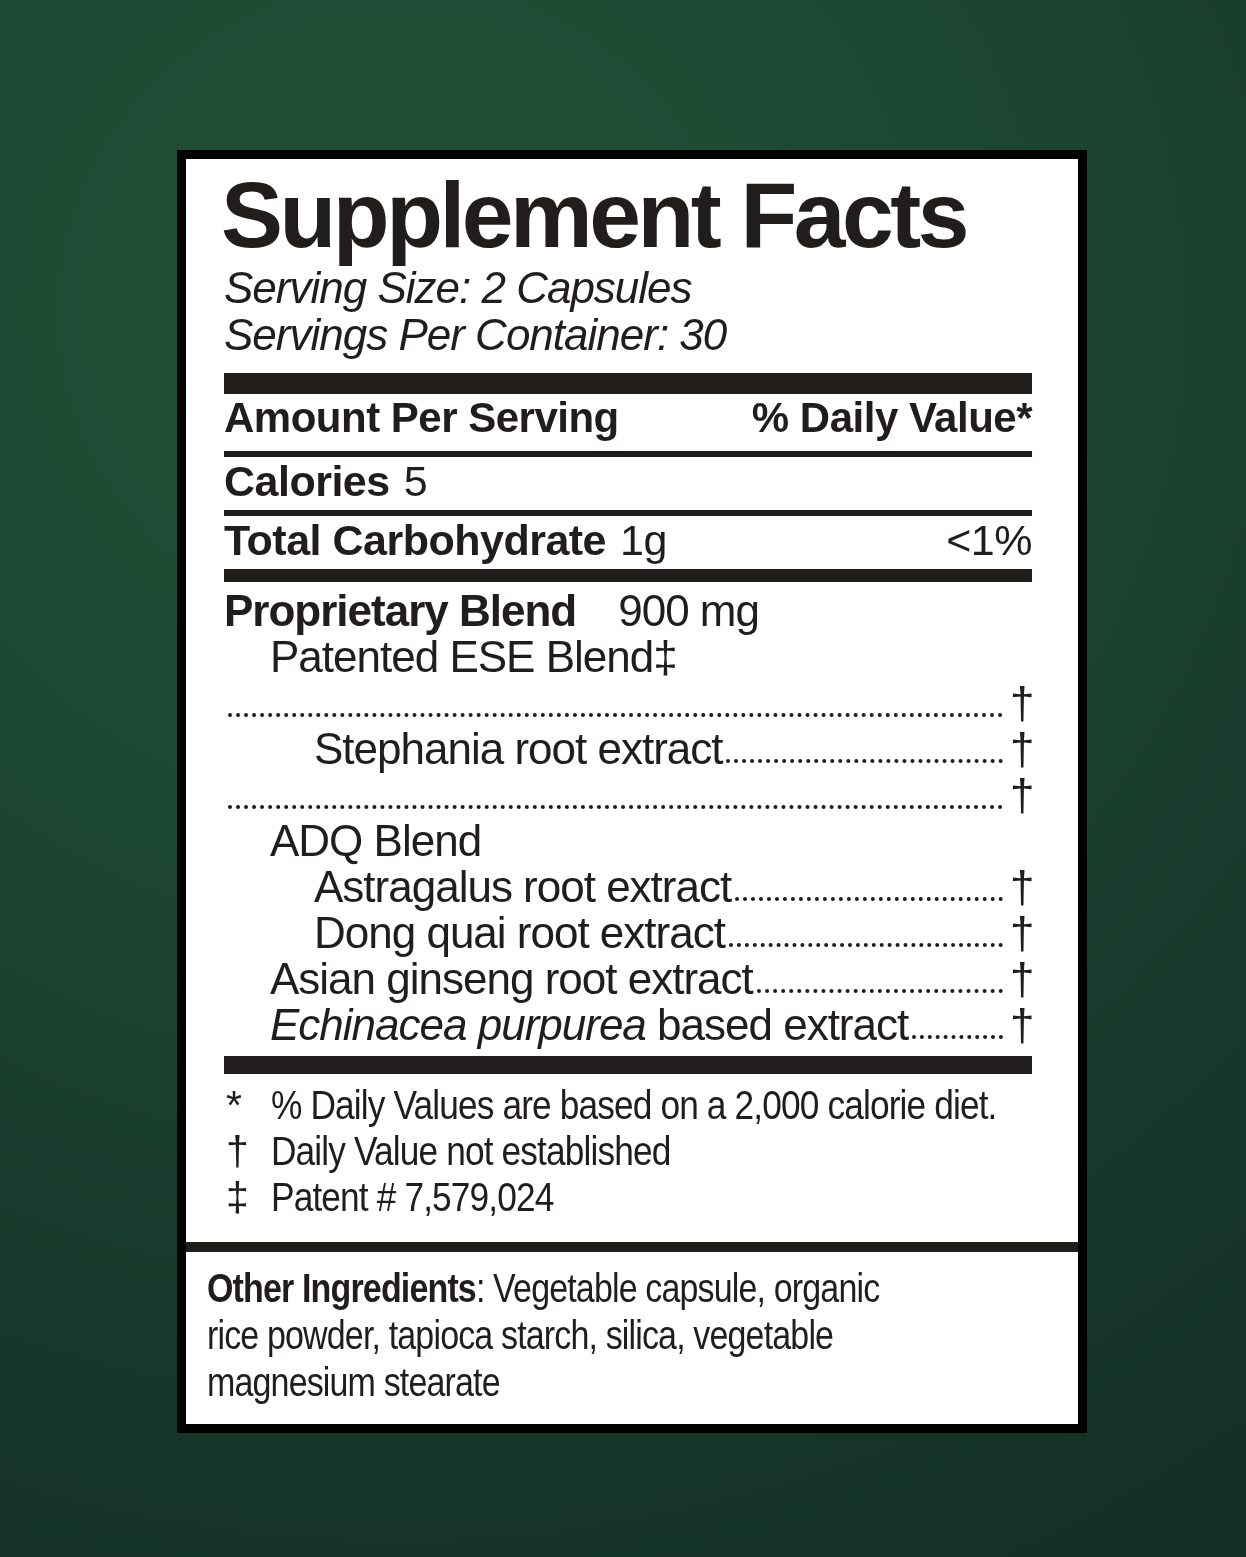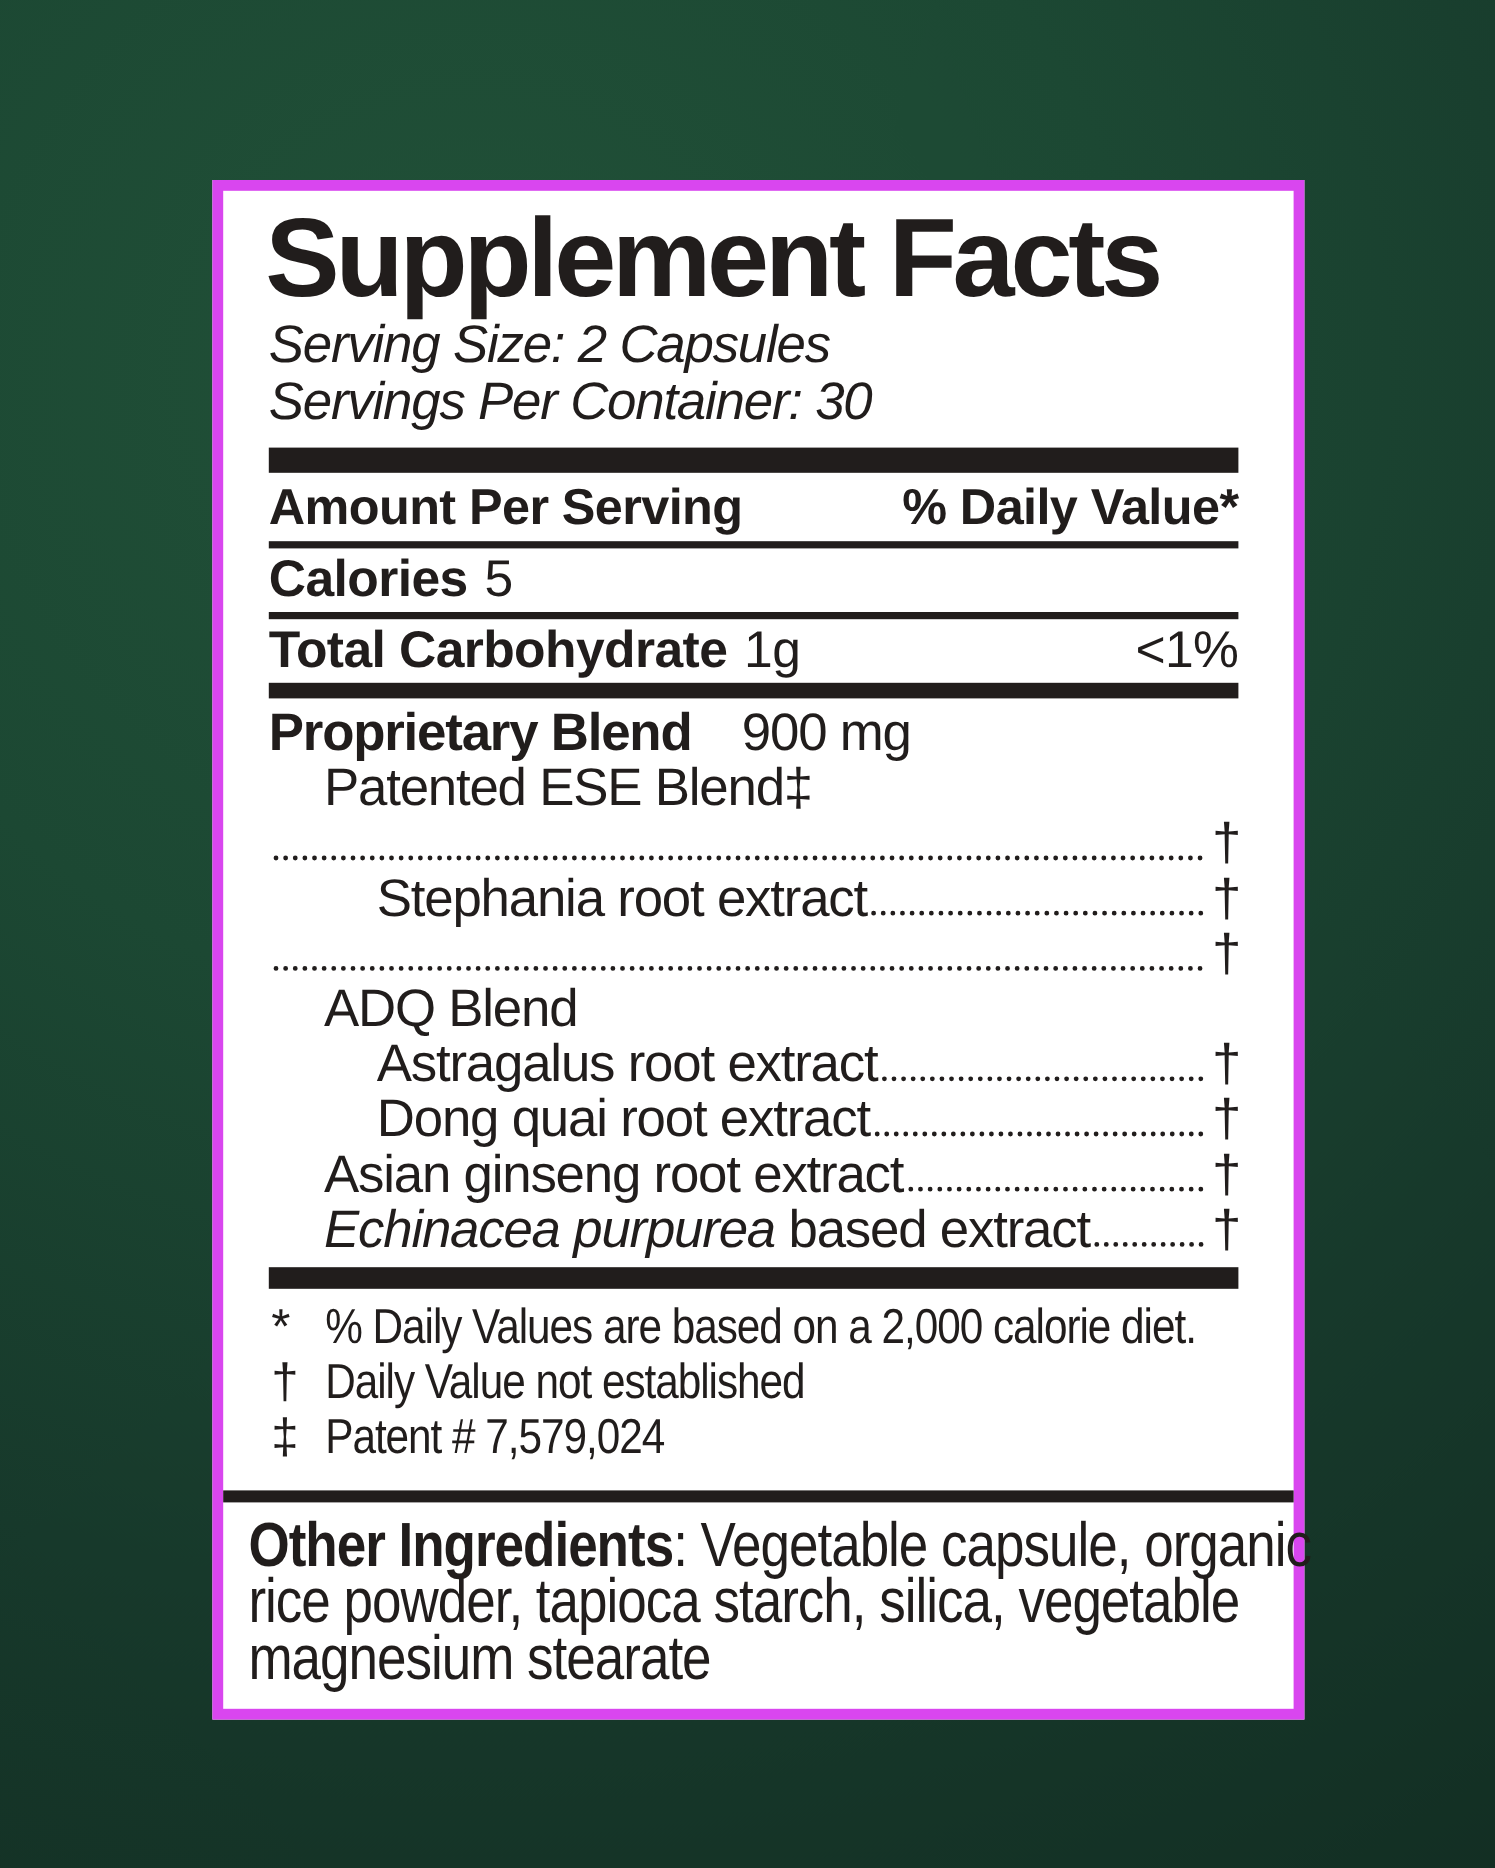--- a/index.html
+++ b/index.html
@@ -4,38 +4,38 @@
 <style>
   * { margin:0; padding:0; box-sizing:border-box; }
   html,body { width:1246px; height:1557px; overflow:hidden; }
   body {
     font-family:"Liberation Sans","DejaVu Sans",sans-serif;
     color:#211d1c;
     background:radial-gradient(130% 100% at 32% 20%, #215138 0%, #1c4833 34%, #17392b 66%, #122d22 100%);
   }
   .panel {
     position:absolute; left:177px; top:150px; width:910px; height:1283px;
-    background:#ffffff; border:9px solid #d946ef;
+    background:#ffffff; border:9px solid #000000;
   }
   .main { height:1083px; padding:0 46px 0 38px; overflow:hidden; }
 
   .title {
     font-size:93px; font-weight:bold; letter-spacing:-3.5px;
     line-height:97px; margin:8px 0 0 -3px; white-space:nowrap;
   }
   .serving { font-size:44px; line-height:47px; letter-spacing:-1px;font-style:italic; }
 
   .bar   { background:#211d1c; }
   .bar-1 { height:21px; margin-top:15px; }
   .bar-2 { height:13px; }
   .bar-3 { height:18px; margin-top:8px; }
   .rule  { height:6px;  background:#211d1c; }
 
   .hdr-row, .nut-row {
-    display:flex; justify-content:space-between; align-items:center;
+    display:flex; justify-content:space-between; align-items:flex-start;
     font-size:42px; letter-spacing:-0.5px; height:57px;
   }
   .nut-row { height:53px; font-size:43px; }
   .bold { font-weight:bold; }
   .amt { margin-left:14px; }
 
   .blend { padding-top:6px; font-size:44px; letter-spacing:-1px; }
   .blend-hdr { line-height:46px; }
   .blend-amt { margin-left:42px;text-align:center; }
   .b-row { display:flex; line-height:46px; }
@@ -44,21 +44,21 @@
   .lead { flex:1; border-bottom:4px dotted #211d1c; margin:0 7px 9px 4px; min-width:18px; }
   .dag  { width:22px; text-align:right; }
   .it   { font-style:italic; }
 
   .fnotes { padding-top:8px; font-size:41px; letter-spacing:-1px; }
   .fn { display:flex; line-height:46px; }
   .fn-sym { width:47px; padding-left:2px; flex:none; }
   .cond { display:inline-block; transform:scaleX(0.86); transform-origin:0 60%; white-space:nowrap; }
 
   .divider { height:10px; background:#211d1c; }
-  .other { height:172px; padding:13px 20px 0 21px; font-size:52px; letter-spacing:-1px;text-decoration:underline; }
+  .other { height:172px; padding:13px 20px 0 21px; font-size:40px; letter-spacing:-1px;text-decoration:underline; }
   .o-line { line-height:47px; white-space:nowrap; }
   .sq { display:inline-block; transform:scaleX(0.85); transform-origin:0 60%; white-space:nowrap; }
 </style>
 </head>
 <body>
 
 <div class="panel">
   <div class="main">
 
     <div class="title">Supplement Facts</div>

